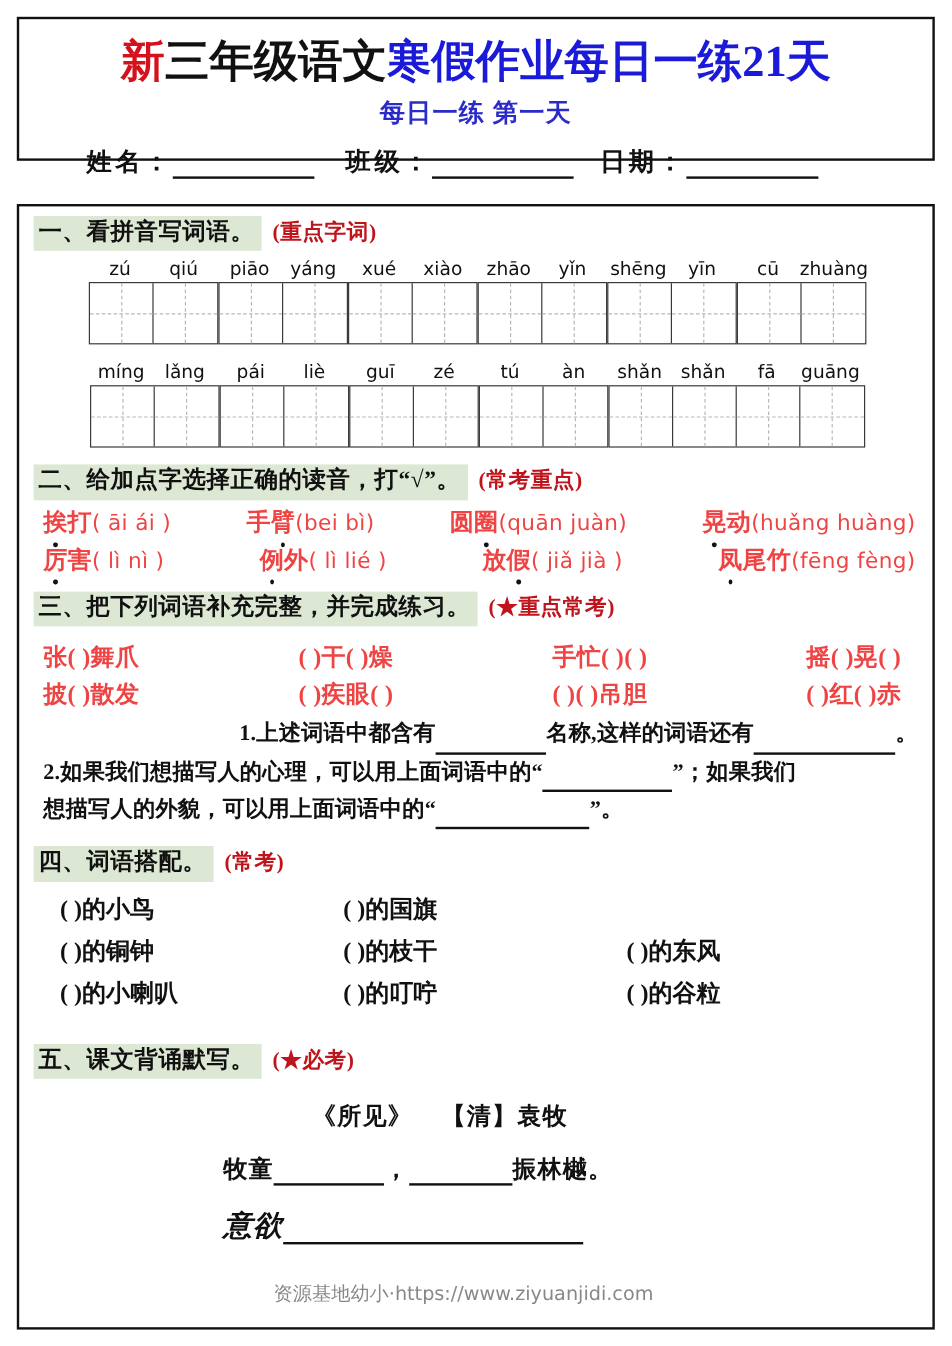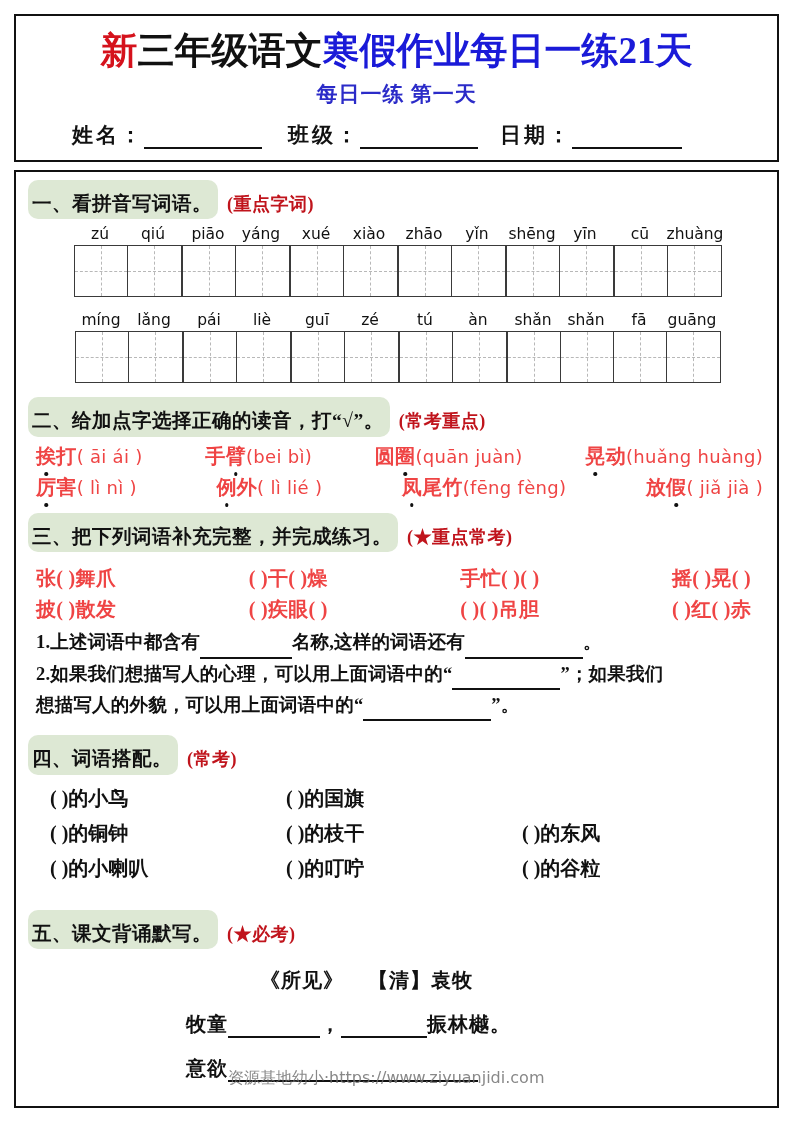--- a/index.html
+++ b/index.html
@@ -23,21 +23,21 @@
     box-sizing: border-box;
     padding: 0;
   }
 
   
   .header-box {
     position: absolute;
     left: 14px;
     top: 14px;
     width: 765px;
-    height: 148px;
+    height: 120px;
     border: 2px solid #111;
     box-sizing: border-box;
     background: #fff;
   }
   .title-main {
     text-align: center;
     font-size: 37px;
     font-weight: bold;
     letter-spacing: 0px;
     margin-top: 10px;
@@ -97,24 +97,23 @@
     display: flex;
     align-items: baseline;
     margin: 0;
     white-space: nowrap;
   }
   .sec-title {
     background: #dde8d4;
     font-size: 19.5px;
     font-weight: bold;
     color: #111;
-    padding: 12px 6px 3px 4px;
+    padding: 2px 6px 3px 4px;
     letter-spacing: 0.5px;
     line-height: 1.25;
-    border-radius: 10px;
   }
   .sec-tag {
     color: #c0141c;
     font-size: 18px;
     font-weight: bold;
     margin-left: 9px;
     letter-spacing: 0.5px;
   }
 
   
@@ -244,26 +243,27 @@
   }
   .poem-line {
     font-size: 20px;
     font-weight: bold;
     letter-spacing: 1px;
     padding-left: 158px;
     margin-top: 17px;
     white-space: nowrap;
   }
   .poem-line2 {
-    font-size: 20px;
+    font-size: 24px;
     font-weight: bold;
     letter-spacing: 1px;
     padding-left: 158px;
     margin-top: 17px;
     white-space: nowrap;
+    font-style: italic;
   }
 
   
   .watermark {
     position: absolute;
     left: 228px;
     top: 1068px;
     font-family: "DejaVu Sans", "Liberation Sans", sans-serif;
     font-size: 16px;
     color: #6e6e6e;
@@ -445,22 +445,22 @@
     <div class="txt-row row-pad sec2-line" style="justify-content:space-between; padding-right:2px; margin-top:4px;">
       <span class="it"><span></span><span class="dotted">挨</span><span>打</span><span class="pyn">( āi  ái )</span></span>
       <span class="it"><span>手</span><span class="dotted">臂</span><span></span><span class="pyn">(bei   bì)</span></span>
       <span class="it"><span>圆</span><span class="dotted">圈</span><span></span><span class="pyn">(quān juàn)</span></span>
       <span class="it"><span></span><span class="dotted">晃</span><span>动</span><span class="pyn">(huǎng huàng)</span></span>
     </div>
 
     <div class="txt-row row-pad sec2-line" style="justify-content:space-between; padding-right:2px;">
       <span class="it"><span></span><span class="dotted">厉</span><span>害</span><span class="pyn">( lì  nì )</span></span>
       <span class="it"><span></span><span class="dotted">例</span><span>外</span><span class="pyn">( lì  lié )</span></span>
+      <span class="it"><span>放</span><span class="dotted">假</span><span></span><span class="pyn">( jiǎ  jià )</span></span>
       <span class="it"><span></span><span class="dotted">凤</span><span>尾竹</span><span class="pyn">(fēng  fèng)</span></span>
-      <span class="it"><span>放</span><span class="dotted">假</span><span></span><span class="pyn">( jiǎ  jià )</span></span>
     </div>
 
     <div class="spacer10"></div>
 
     <div class="sec-head">
       <span class="sec-title">三、把下列词语补充完整，并完成练习。</span>
       <span class="sec-tag">(★重点常考)</span>
     </div>
 
     <div class="txt-row row-pad sec3-line" style="justify-content:space-between; padding-right:14px; margin-top:11px;">
@@ -470,21 +470,21 @@
       <span class="it">摇(    )晃(    )</span>
     </div>
 
     <div class="txt-row row-pad sec3-line" style="justify-content:space-between; padding-right:14px;">
       <span class="it">披(    )散发</span>
       <span class="it">(    )疾眼(    )</span>
       <span class="it">(   )(    )吊胆</span>
       <span class="it">(    )红(    )赤</span>
     </div>
 
-    <div class="sub-q row-pad" style="margin-top:2px;">
+    <div class="sub-q row-pad" style="margin-top:2px;text-align:right;">
       <span>1.上述词语中都含有</span><span class="ul-s"></span><span>名称,这样的词语还有</span><span class="ul-m"></span><span>。</span>
     </div>
 
     <div class="sub-q row-pad">
       <span>2.如果我们想描写人的心理，可以用上面词语中的“</span><span class="ul-l"></span><span>”；如果我们</span>
     </div>
     <div class="sub-q row-pad">
       <span>想描写人的外貌，可以用上面词语中的“</span><span class="ul-xl"></span><span>”。</span>
     </div>
 

